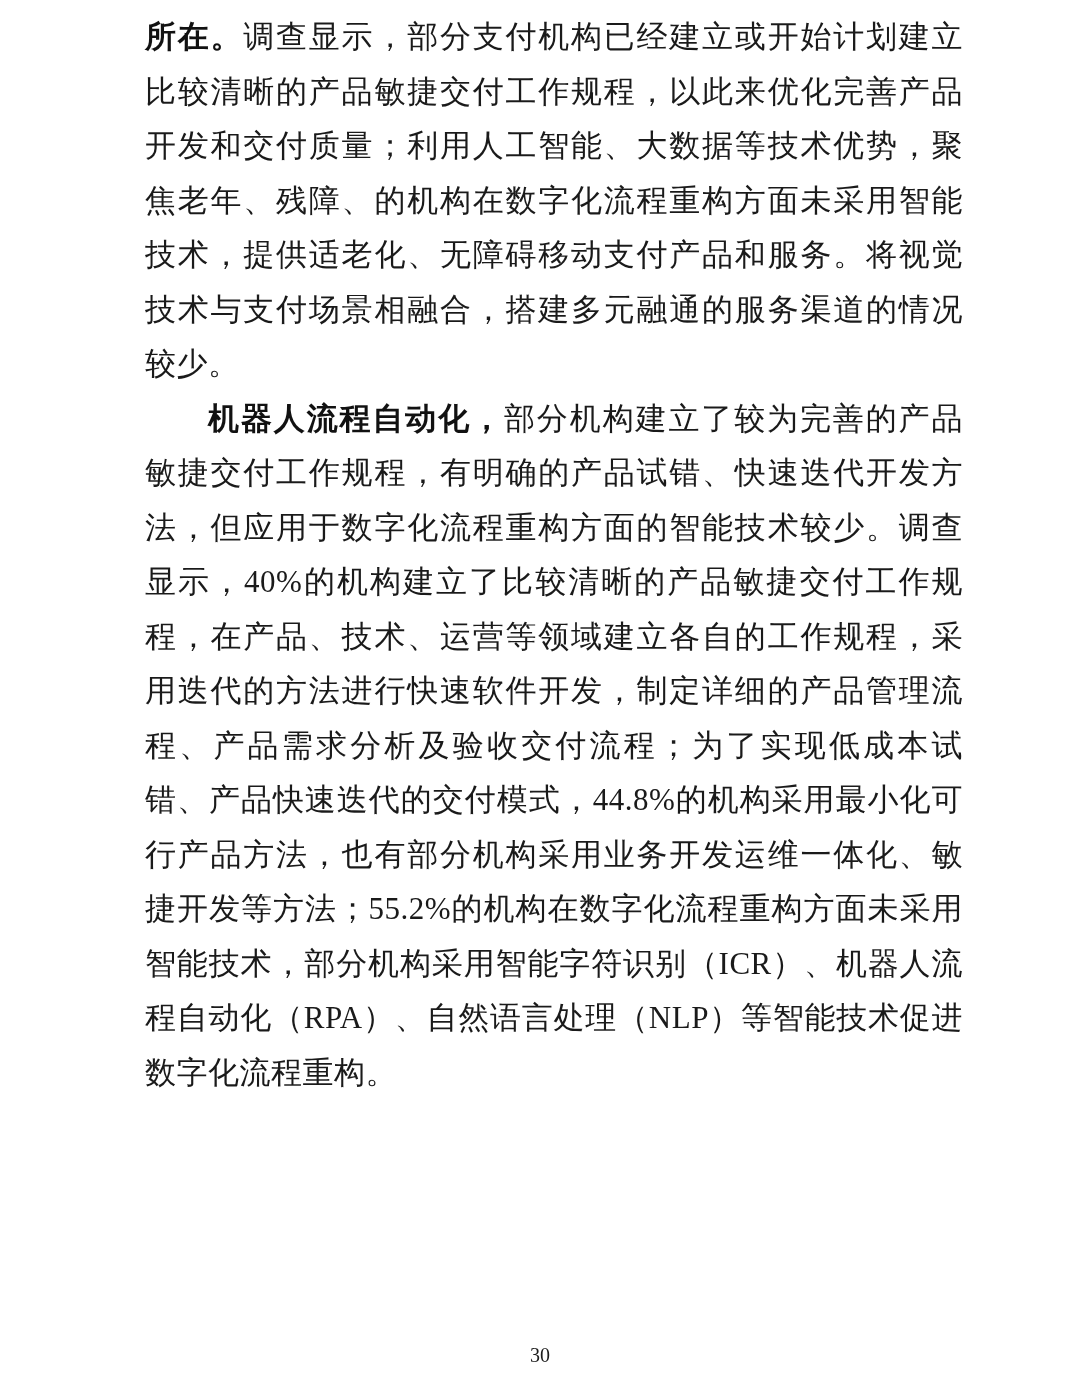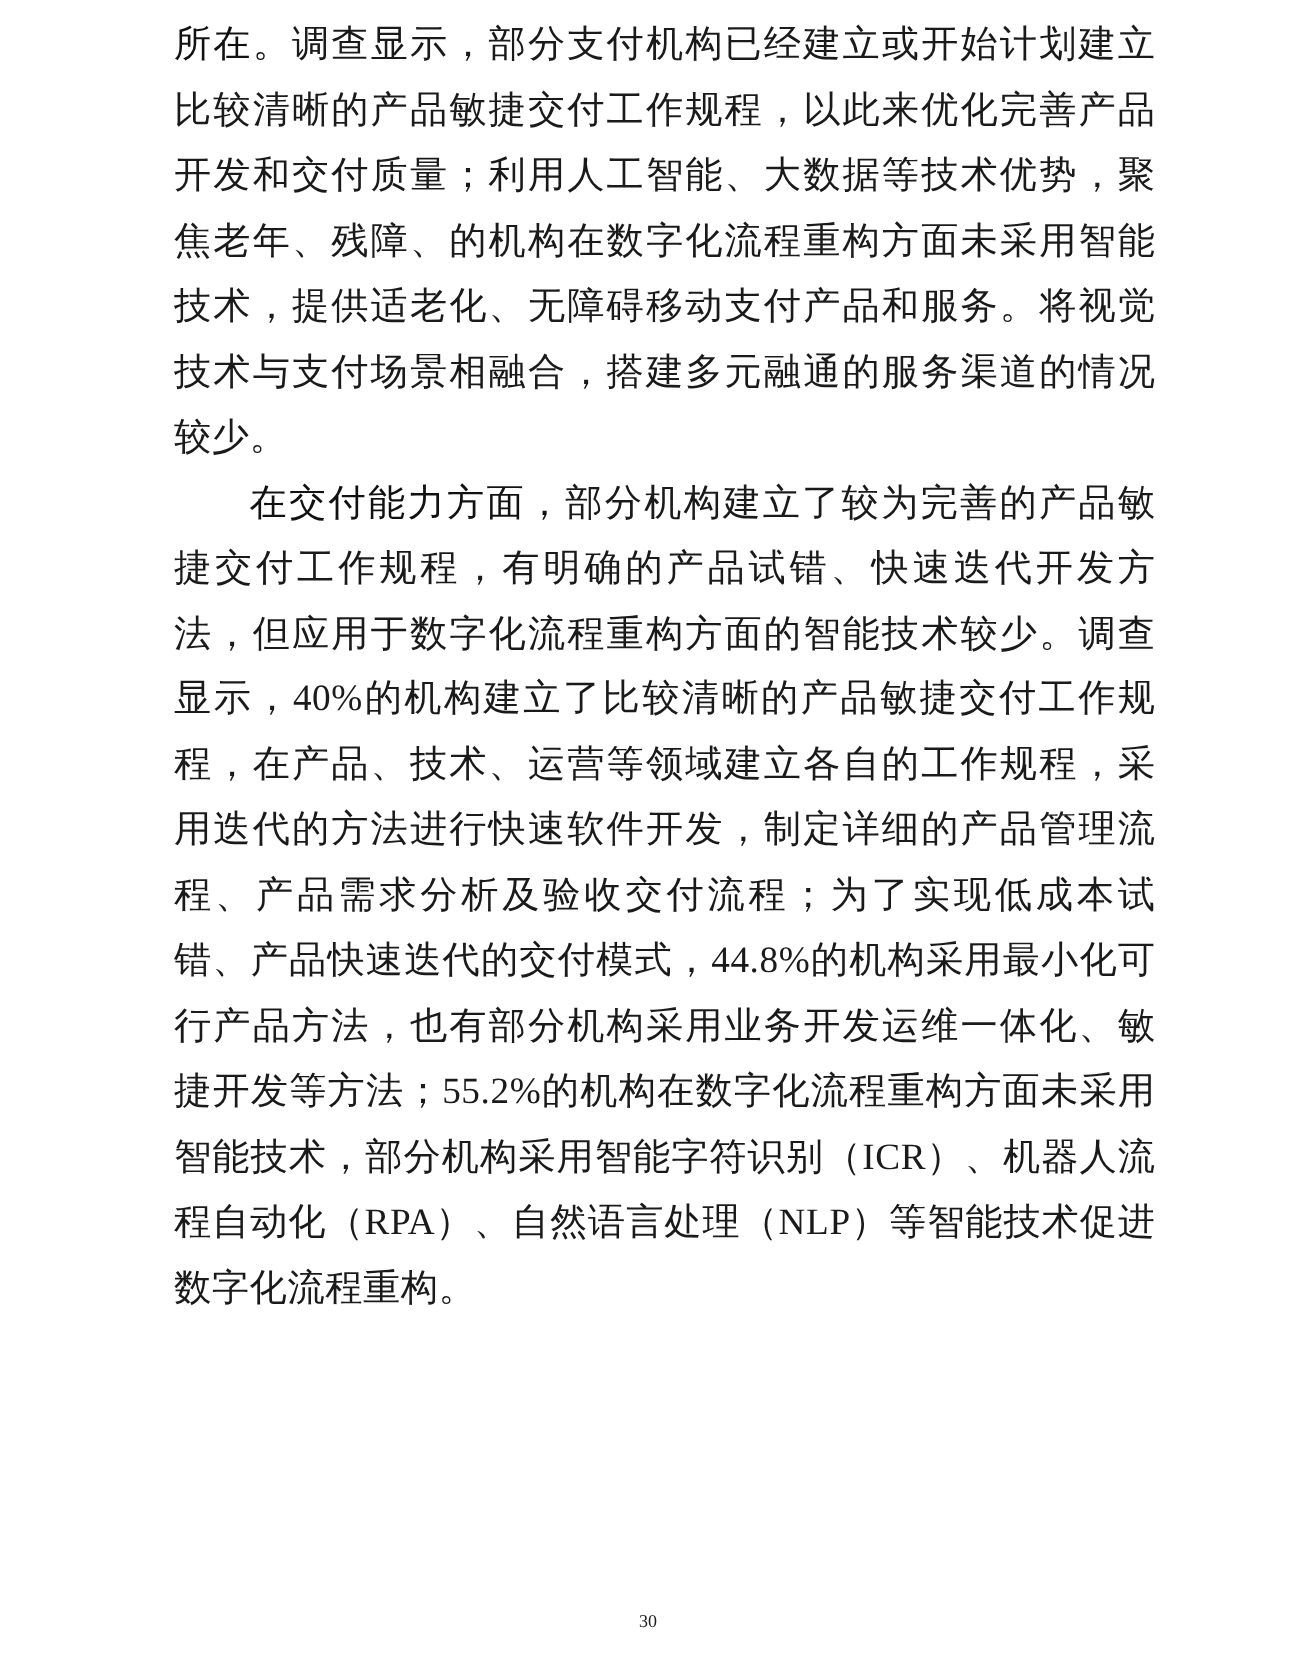--- a/index.html
+++ b/index.html
@@ -28,36 +28,36 @@
     letter-spacing: 0.5px;
   }
   .para {
     margin: 0;
     word-break: break-all;
   }
   .para.indent {
     text-indent: 63px;
   }
   .lead {
-    font-weight: normal;
+    font-weight: bold;
     color: #111111;
   }
   .page-number {
     position: absolute;
     left: 0;
     width: 1080px;
     top: 1344px;
     text-align: center;
     font-family: "Liberation Serif", "DejaVu Serif", serif;
-    font-size: 15px;
+    font-size: 20px;
     color: #1c1c1c;
   }
 </style>
 </head>
 <body>
 
 <div class="page">
   <div class="text-block">
     <p class="para"><span class="lead">所在。</span><span>调查显示，部分支付机构已经建立或开始计划建立比较清晰的产品敏捷交付工作规程，以此来优化完善产品开发和交付质量；利用人工智能、大数据等技术优势，聚焦老年、残障、的机构在数字化流程重构方面未采用智能技术，提供适老化、无障碍移动支付产品和服务。将视觉技术与支付场景相融合，搭建多元融通的服务渠道的情况较少。</span></p>
-    <p class="para indent"><span class="lead">在交付能力方面，</span><span>部分机构建立了较为完善的产品敏捷交付工作规程，有明确的产品试错、快速迭代开发方法，但应用于数字化流程重构方面的智能技术较少。调查显示，40%的机构建立了比较清晰的产品敏捷交付工作规程，在产品、技术、运营等领域建立各自的工作规程，采用迭代的方法进行快速软件开发，制定详细的产品管理流程、产品需求分析及验收交付流程；为了实现低成本试错、产品快速迭代的交付模式，44.8%的机构采用最小化可行产品方法，也有部分机构采用业务开发运维一体化、敏捷开发等方法；55.2%的机构在数字化流程重构方面未采用智能技术，部分机构采用智能字符识别（ICR）、机器人流程自动化（RPA）、自然语言处理（NLP）等智能技术促进数字化流程重构。</span></p>
+    <p class="para indent"><span class="lead">机器人流程自动化，</span><span>部分机构建立了较为完善的产品敏捷交付工作规程，有明确的产品试错、快速迭代开发方法，但应用于数字化流程重构方面的智能技术较少。调查显示，40%的机构建立了比较清晰的产品敏捷交付工作规程，在产品、技术、运营等领域建立各自的工作规程，采用迭代的方法进行快速软件开发，制定详细的产品管理流程、产品需求分析及验收交付流程；为了实现低成本试错、产品快速迭代的交付模式，44.8%的机构采用最小化可行产品方法，也有部分机构采用业务开发运维一体化、敏捷开发等方法；55.2%的机构在数字化流程重构方面未采用智能技术，部分机构采用智能字符识别（ICR）、机器人流程自动化（RPA）、自然语言处理（NLP）等智能技术促进数字化流程重构。</span></p>
   </div>
   <div class="page-number">30</div>
 </div>
 
 </body></html>

